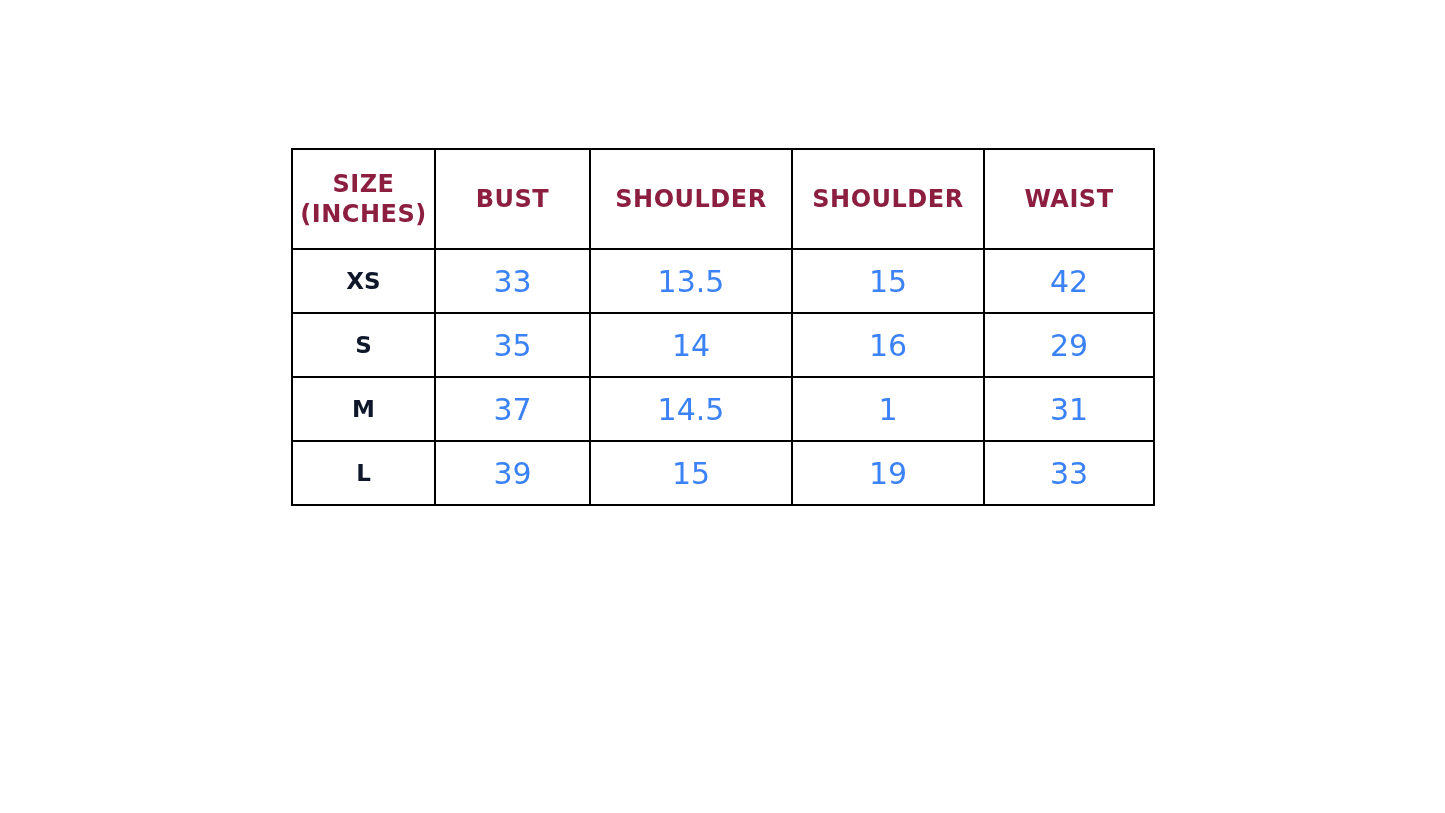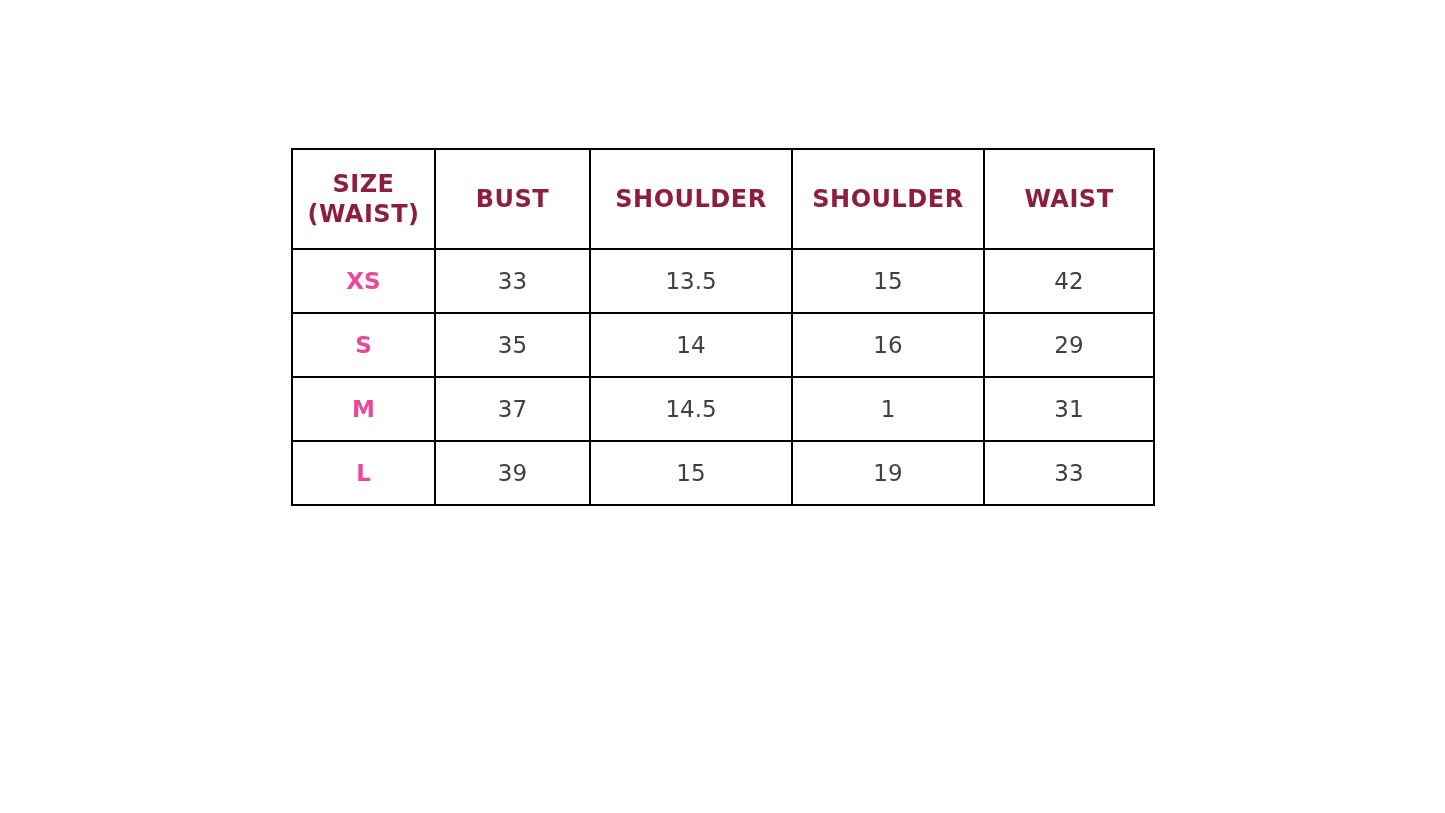--- a/index.html
+++ b/index.html
@@ -36,28 +36,28 @@
     height: 98px;
     color: #8c1f40;
     font-weight: bold;
     font-size: 24px;
     letter-spacing: 0.5px;
     line-height: 1.25;
     padding: 0 4px;
   }
   table.size-chart tbody td {
     height: 60px;
-    font-size: 23px;
-    color: #404040;
+    font-size: 30px;
+    color: #3b82f6;
     font-weight: normal;
   }
   table.size-chart tbody td.size-col {
     font-weight: bold;
     font-size: 23px;
-    color: #ec4899;
+    color: #0f172a;
   }
   
   col.c0 { width: 143px; }
   col.c1 { width: 155px; }
   col.c2 { width: 202px; }
   col.c3 { width: 192px; }
   col.c4 { width: 170px; }
 </style>
 </head>
 <body>
@@ -68,21 +68,21 @@
       <col class="c0">
         <col class="c1">
         <col class="c2">
         <col class="c3">
         <col class="c4">
     </colgroup>
     <thead>
       <tr>
         <th>
           <span>SIZE</span><br>
-          <span>(WAIST)</span>
+          <span>(INCHES)</span>
         </th>
         <th>BUST</th>
         <th>SHOULDER</th>
         <th>SHOULDER</th>
         <th>WAIST</th>
       </tr>
     </thead>
     <tbody>
       <tr>
         <td class="size-col">XS</td>

